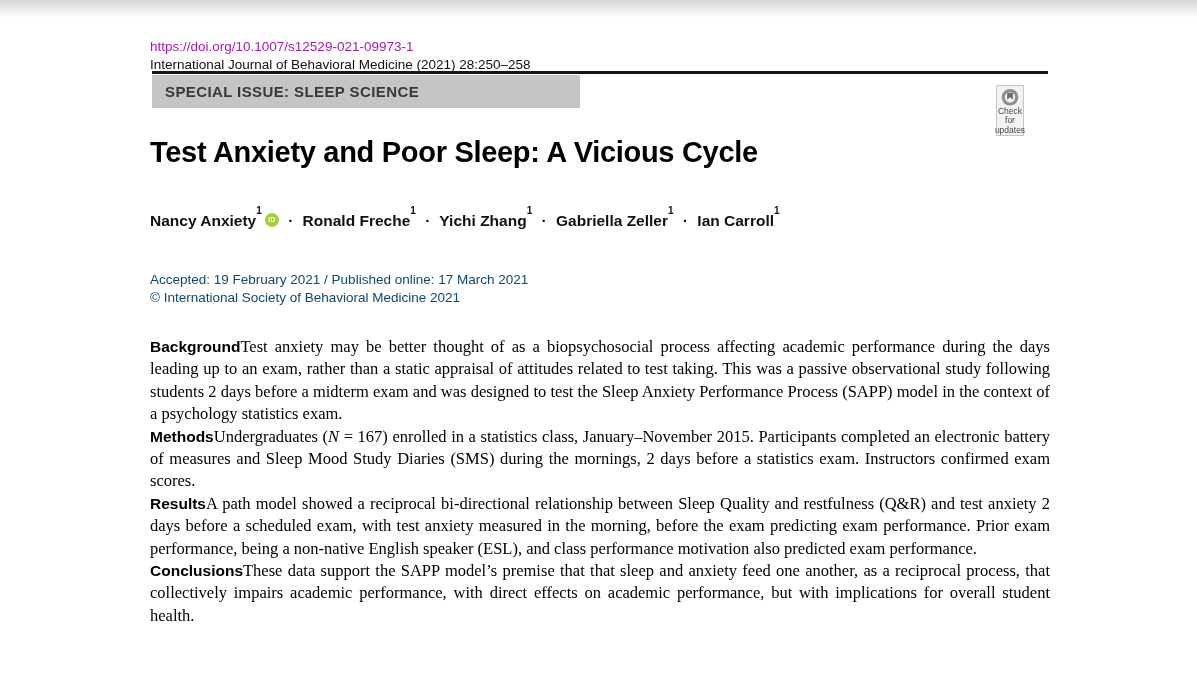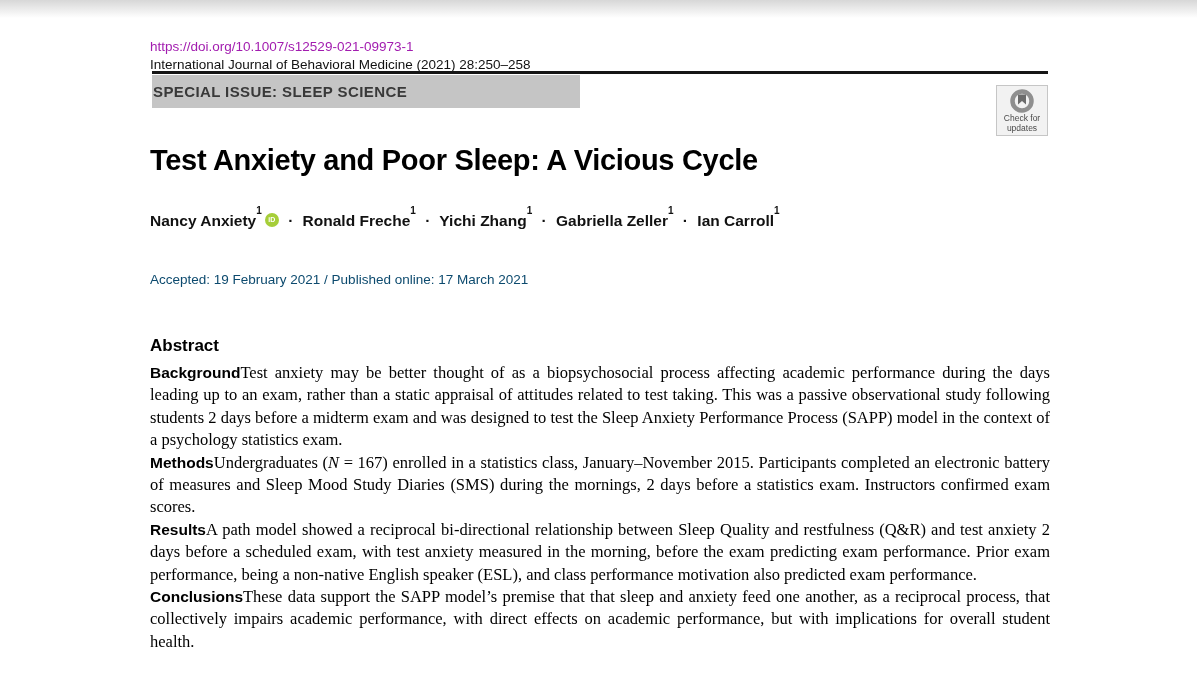--- a/index.html
+++ b/index.html
@@ -39,49 +39,49 @@
   }
   .banner {
     position: absolute;
     left: 152px; top: 74.5px;
     width: 428px; height: 33px;
     background: #c5c5c5;
     display: flex;
     align-items: center;
   }
   .banner span {
-    padding-left: 1px;
+    padding-left: 13px;
     font-size: 15px;
     font-weight: bold;
     letter-spacing: 0.4px;
     color: #393939;
   }
   .check-badge {
     position: absolute;
     left: 996px; top: 85px;
-    width: 52px; height: 51px;
+    width: 28px; height: 51px;
     background: #f2f2f2;
     border: 1px solid #c6c6c6;
     display: flex;
     flex-direction: column;
     align-items: center;
     justify-content: flex-start;
     padding-top: 2px;
     cursor: pointer;
   }
   .check-badge svg { display: block; }
   .cb-text {
     font-size: 8.5px;
     line-height: 9.5px;
     color: #4a4a4a;
     text-align: center;
   }
   .title {
     position: absolute;
-    left: 150px; top: 144px;
+    left: 150px; top: 136px;
     width: 900px;
     font-size: 29px;
     font-weight: bold;
     letter-spacing: -0.3px;
     color: #000;
   }
   .authors {
     position: absolute;
     left: 150px; top: 211px;
     width: 900px;
@@ -176,21 +176,21 @@
   <span class="author-sep">·</span>
   <span><span>Yichi Zhang</span><sup>1</sup></span>
   <span class="author-sep">·</span>
   <span><span>Gabriella Zeller</span><sup>1</sup></span>
   <span class="author-sep">·</span>
   <span><span>Ian Carroll</span><sup>1</sup></span>
 </div>
 
 <div class="meta">
   <div>Accepted: 19 February 2021 / Published online: 17 March 2021</div>
+  <div>© International Society of Behavioral Medicine 2021</div>
 </div>
 
 <div class="abstract">
-  <div class="abstract-heading">Abstract</div>
   <p><span class="sec-label">Background</span><span>Test anxiety may be better thought of as a biopsychosocial process affecting academic performance during the days leading up to an exam, rather than a static appraisal of attitudes related to test taking. This was a passive observational study following students 2 days before a midterm exam and was designed to test the Sleep Anxiety Performance Process (SAPP) model in the context of a psychology statistics exam.</span></p>
   <p><span class="sec-label">Methods</span><span>Undergraduates (</span><span class="var-italic">N</span><span> = 167) enrolled in a statistics class, January–November 2015. Participants completed an electronic battery of measures and Sleep Mood Study Diaries (SMS) during the mornings, 2 days before a statistics exam. Instructors confirmed exam scores.</span></p>
   <p><span class="sec-label">Results</span><span>A path model showed a reciprocal bi-directional relationship between Sleep Quality and restfulness (Q&amp;R) and test anxiety 2 days before a scheduled exam, with test anxiety measured in the morning, before the exam predicting exam performance. Prior exam performance, being a non-native English speaker (ESL), and class performance motivation also predicted exam performance.</span></p>
   <p><span class="sec-label">Conclusions</span><span>These data support the SAPP model’s premise that that sleep and anxiety feed one another, as a reciprocal process, that collectively impairs academic performance, with direct effects on academic performance, but with implications for overall student health.</span></p>
 </div>
 
 </body></html>

